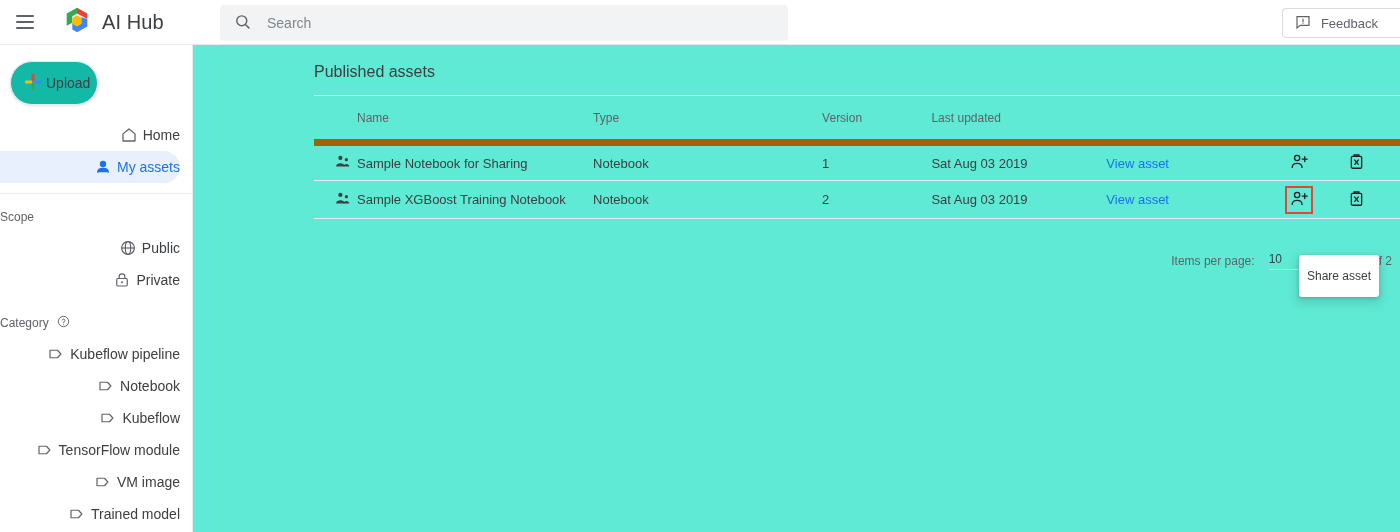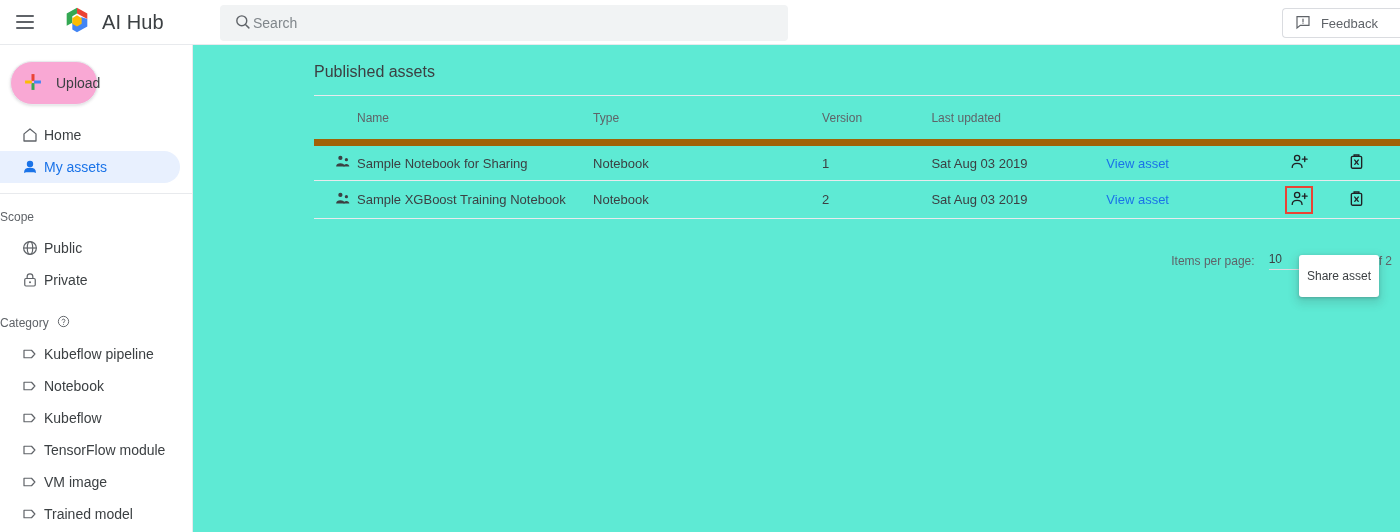--- a/index.html
+++ b/index.html
@@ -31,21 +31,21 @@
   }
   #brand {
     display: flex; align-items: center; gap: 10px; margin-left: 22px; cursor: pointer; justify-content: center;
   }
   #brand-title { font-size: 20px; color: #3c4043; letter-spacing: .1px; }
 
   #searchbar {
     position: absolute; left: 220px; top: 5px;
     width: 568px; height: 36px;
     background: #f1f3f4; border-radius: 4px;
-    display: flex; align-items: center; padding: 0 14px; 
+    display: flex; align-items: center; padding: 0 14px; gap: 14px;
     cursor: text;
   }
   #search-input {
     border: none; background: transparent; outline: none;
     font-family: "Liberation Sans", sans-serif; font-size: 14px;
     color: #3c4043; width: 100%;
   }
   #search-input::placeholder { color: #80868b; }
 
   #feedback-btn {
@@ -62,34 +62,35 @@
   #sidebar {
     position: absolute; top: 45px; left: 0;
     width: 193px; height: 487px;
     background: #fff;
     border-right: 1px solid #e8eaed;
   }
   #upload-btn {
     margin: 16px 0 0 10px;
     width: 88px; height: 44px;
     border: 1px solid #e8eaed; border-radius: 24px;
-    background: #f9a8d4;
+    background: #14b8a6;
     box-shadow: 0 1px 3px rgba(60,64,67,.16);
-    display: flex; align-items: center; gap: 13px; padding-left: 12px;
+    display: flex; align-items: center; gap: 3px; padding-left: 12px;
     cursor: pointer;
     font-size: 14px; color: #3c4043;
   }
 
   .nav-item {
     height: 32px; margin: 0 12px 0 0;
     display: flex; align-items: center; gap: 4px;
-    padding-left: 20px;
+    padding-left: 0;
     border-radius: 0 16px 16px 0;
     font-size: 14px; color: #3c4043;
     cursor: pointer;
+    justify-content: flex-end;
   }
   .nav-item .ico { width: 20px; height: 20px; display:flex; align-items:center; justify-content:center; flex: 0 0 20px; }
   .nav-item.active { background: #e8f0fe; color: #1a73e8; }
   .nav-item.active .ico svg { stroke: #1a73e8; fill: #1a73e8; }
 
   #nav-primary { margin-top: 14px; padding-bottom: 10px; border-bottom: 1px solid #e8eaed; }
 
   .group-label {
     font-size: 12px; color: #5f6368;
     padding-left: 0; display: flex; align-items: center; gap: 8px;

